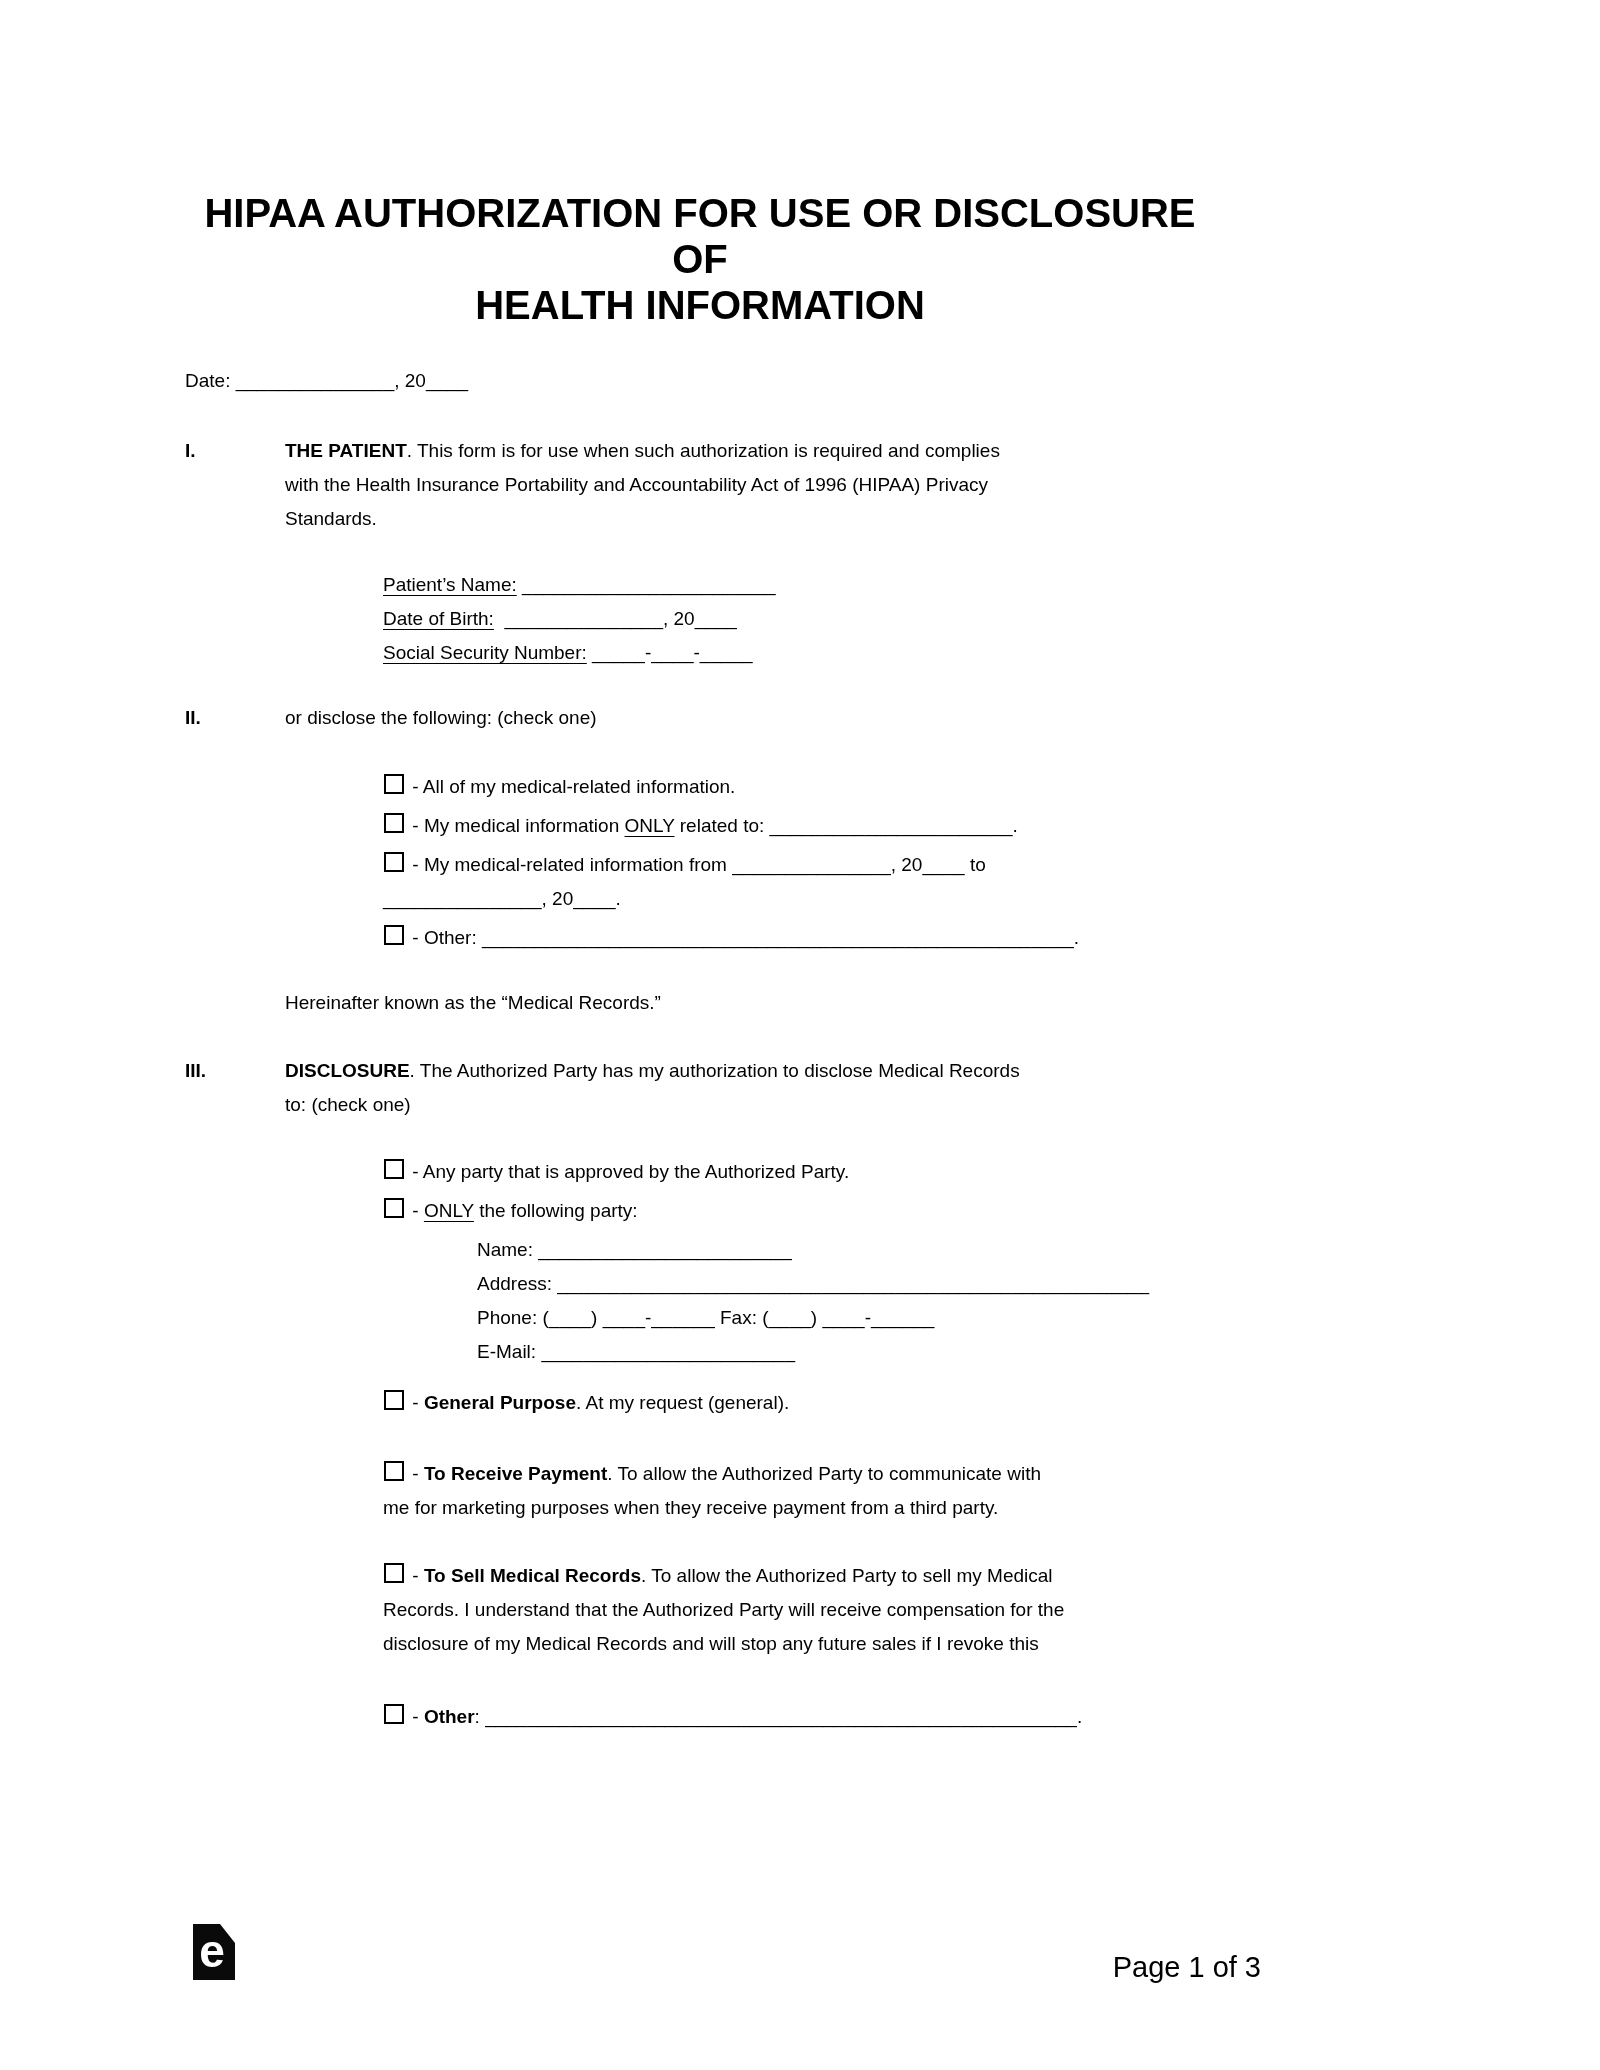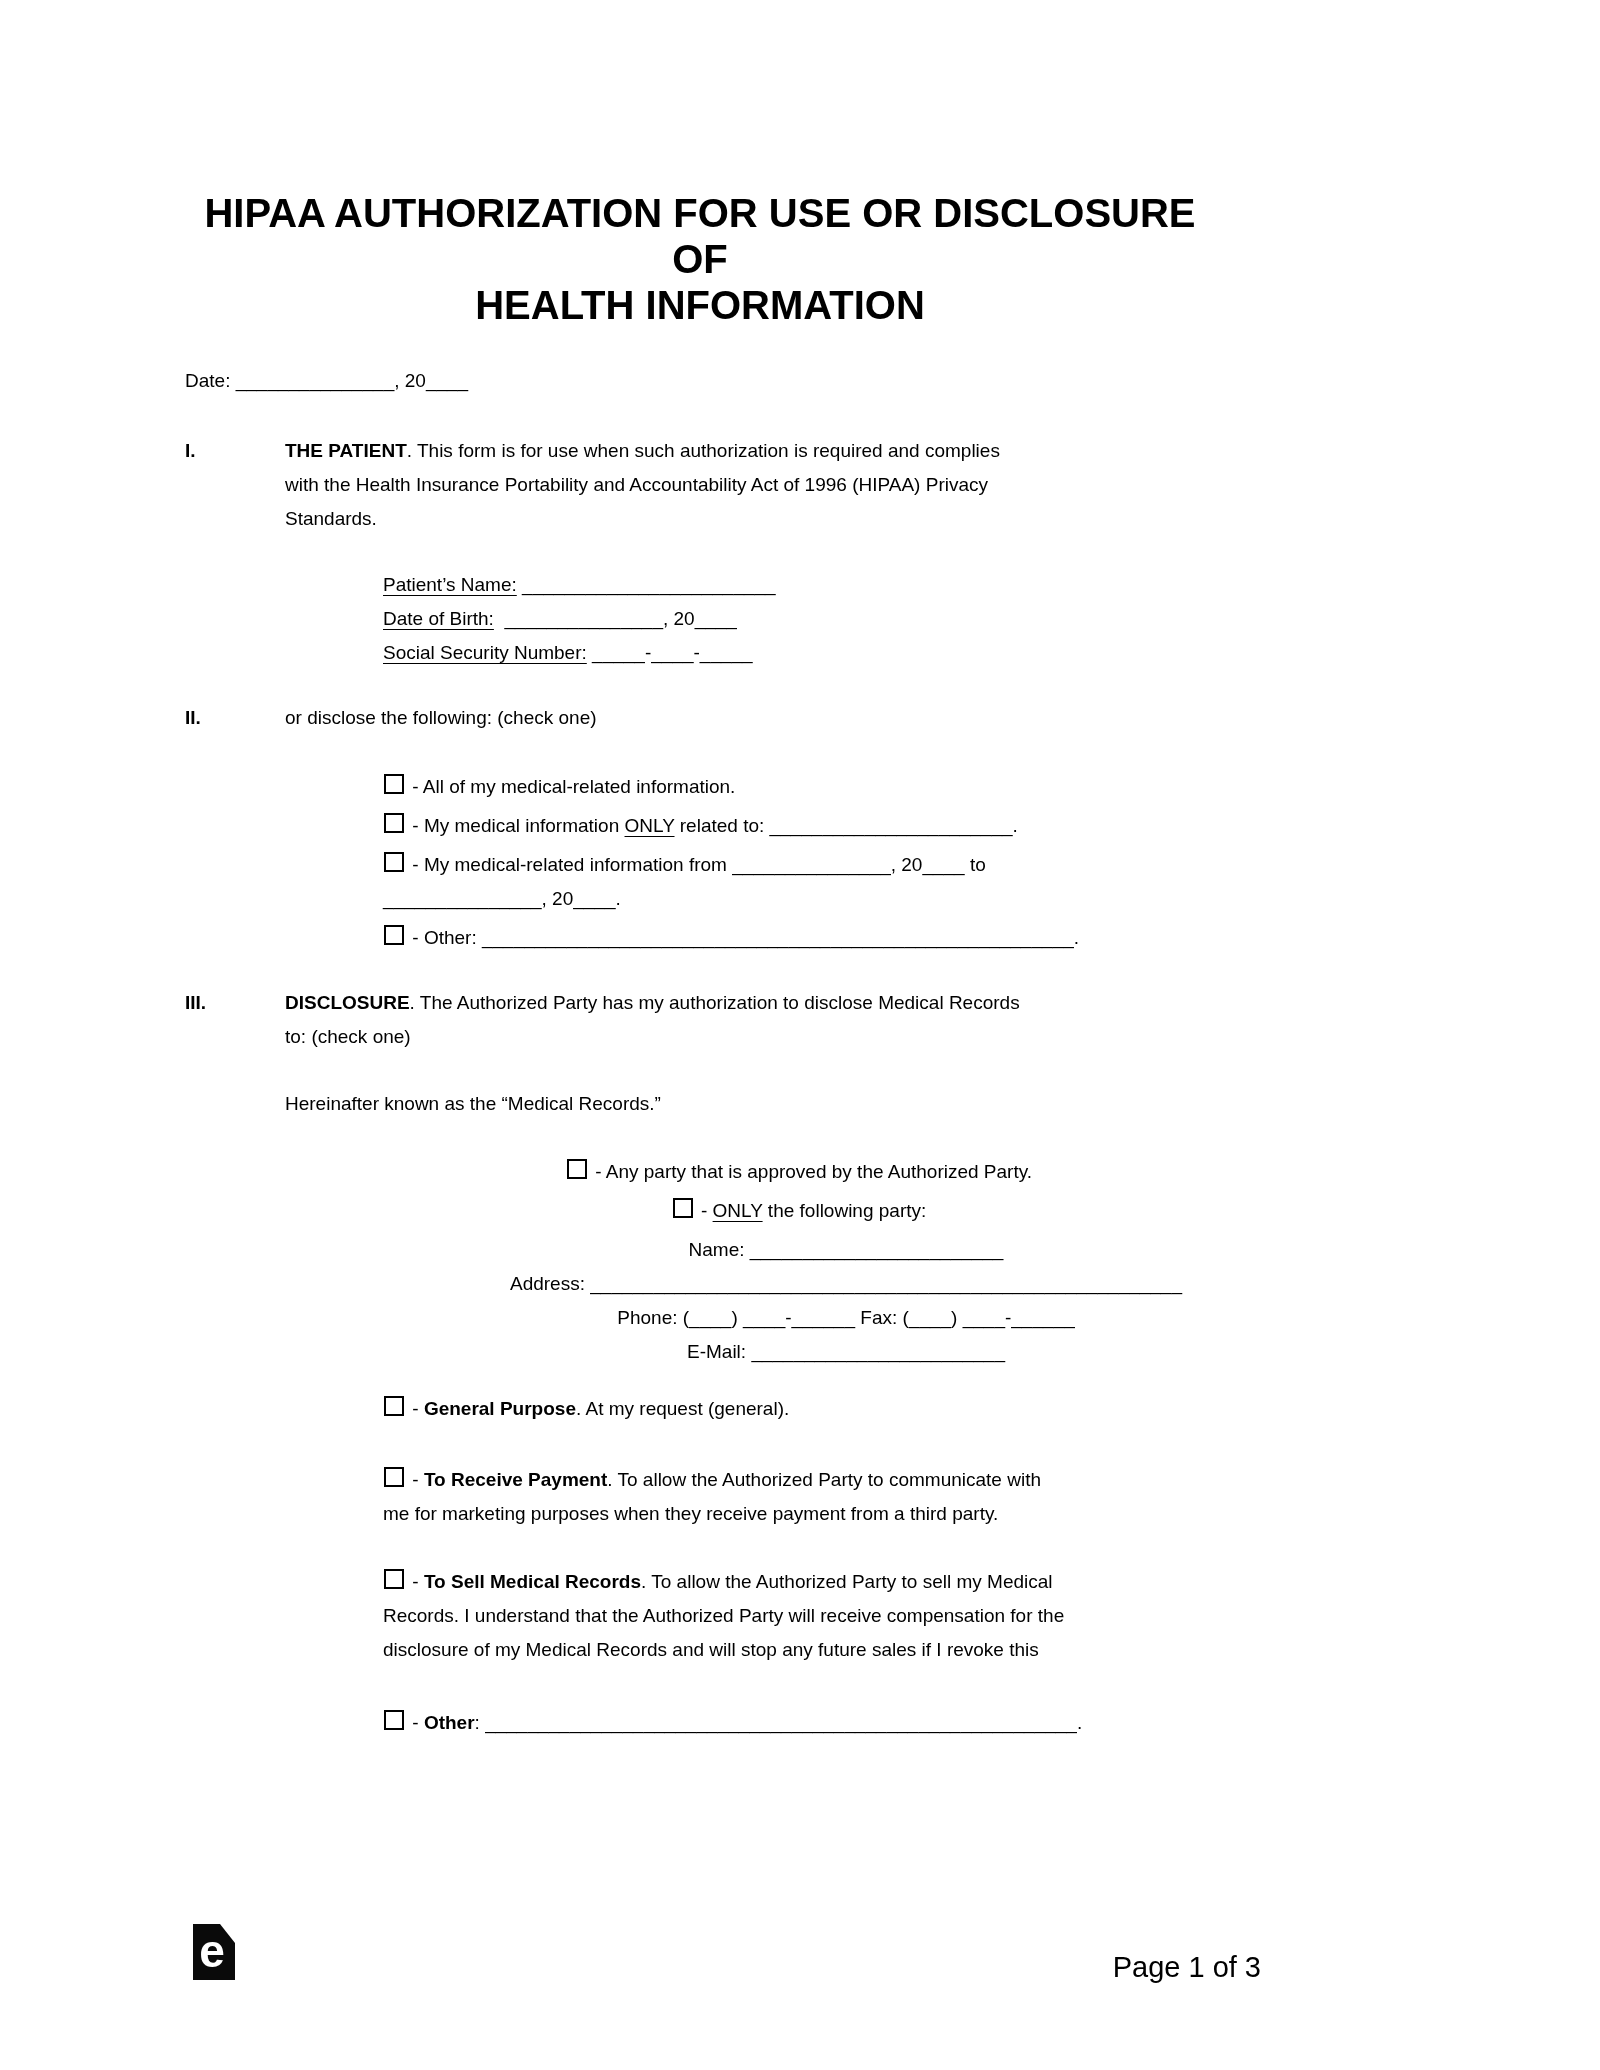--- a/index.html
+++ b/index.html
@@ -87,33 +87,33 @@
             <div class="line"><span class="cb"></span><span> - My medical information </span><span class="ul">ONLY</span><span> related to: _______________________.</span></div>
           </div>
           <div class="item" style="margin-bottom: 5px;">
             <div class="line"><span class="cb"></span><span> - My medical-related information from _______________, 20____ to</span></div>
             <div class="line"><span>_______________, 20____.</span></div>
           </div>
           <div class="item">
             <div class="line"><span class="cb"></span><span> - Other: ________________________________________________________.</span></div>
           </div>
         </div>
+        <div class="block ind1" style="margin-bottom: 34px;">
+          <div class="item">
+            <div class="line"><span>Hereinafter known as the “Medical Records.”</span></div>
+          </div>
+        </div>
         <div class="block ind1" style="margin-bottom: 33px;">
           <span class="numeral">III.</span>
           <div class="item">
             <div class="line"><span class="bold">DISCLOSURE</span><span>. The Authorized Party has my authorization to disclose Medical Records</span></div>
             <div class="line"><span>to: (check one)</span></div>
           </div>
         </div>
-        <div class="block ind1" style="margin-bottom: 34px;">
-          <div class="item">
-            <div class="line"><span>Hereinafter known as the “Medical Records.”</span></div>
-          </div>
-        </div>
-        <div class="block ind2" style="margin-bottom: 23px; text-align: center;">
+        <div class="block ind2" style="margin-bottom: 17px;">
           <div class="item" style="margin-bottom: 5px;">
             <div class="line"><span class="cb"></span><span> - Any party that is approved by the Authorized Party.</span></div>
           </div>
           <div class="item" style="margin-bottom: 5px;">
             <div class="line"><span class="cb"></span><span> - </span><span class="ul">ONLY</span><span> the following party:</span></div>
           </div>
           <div class="item" style="padding-left: 94px;">
             <div class="line"><span>Name: ________________________</span></div>
             <div class="line"><span>Address: ________________________________________________________</span></div>
             <div class="line"><span>Phone: (____) ____-______ Fax: (____) ____-______</span></div>

